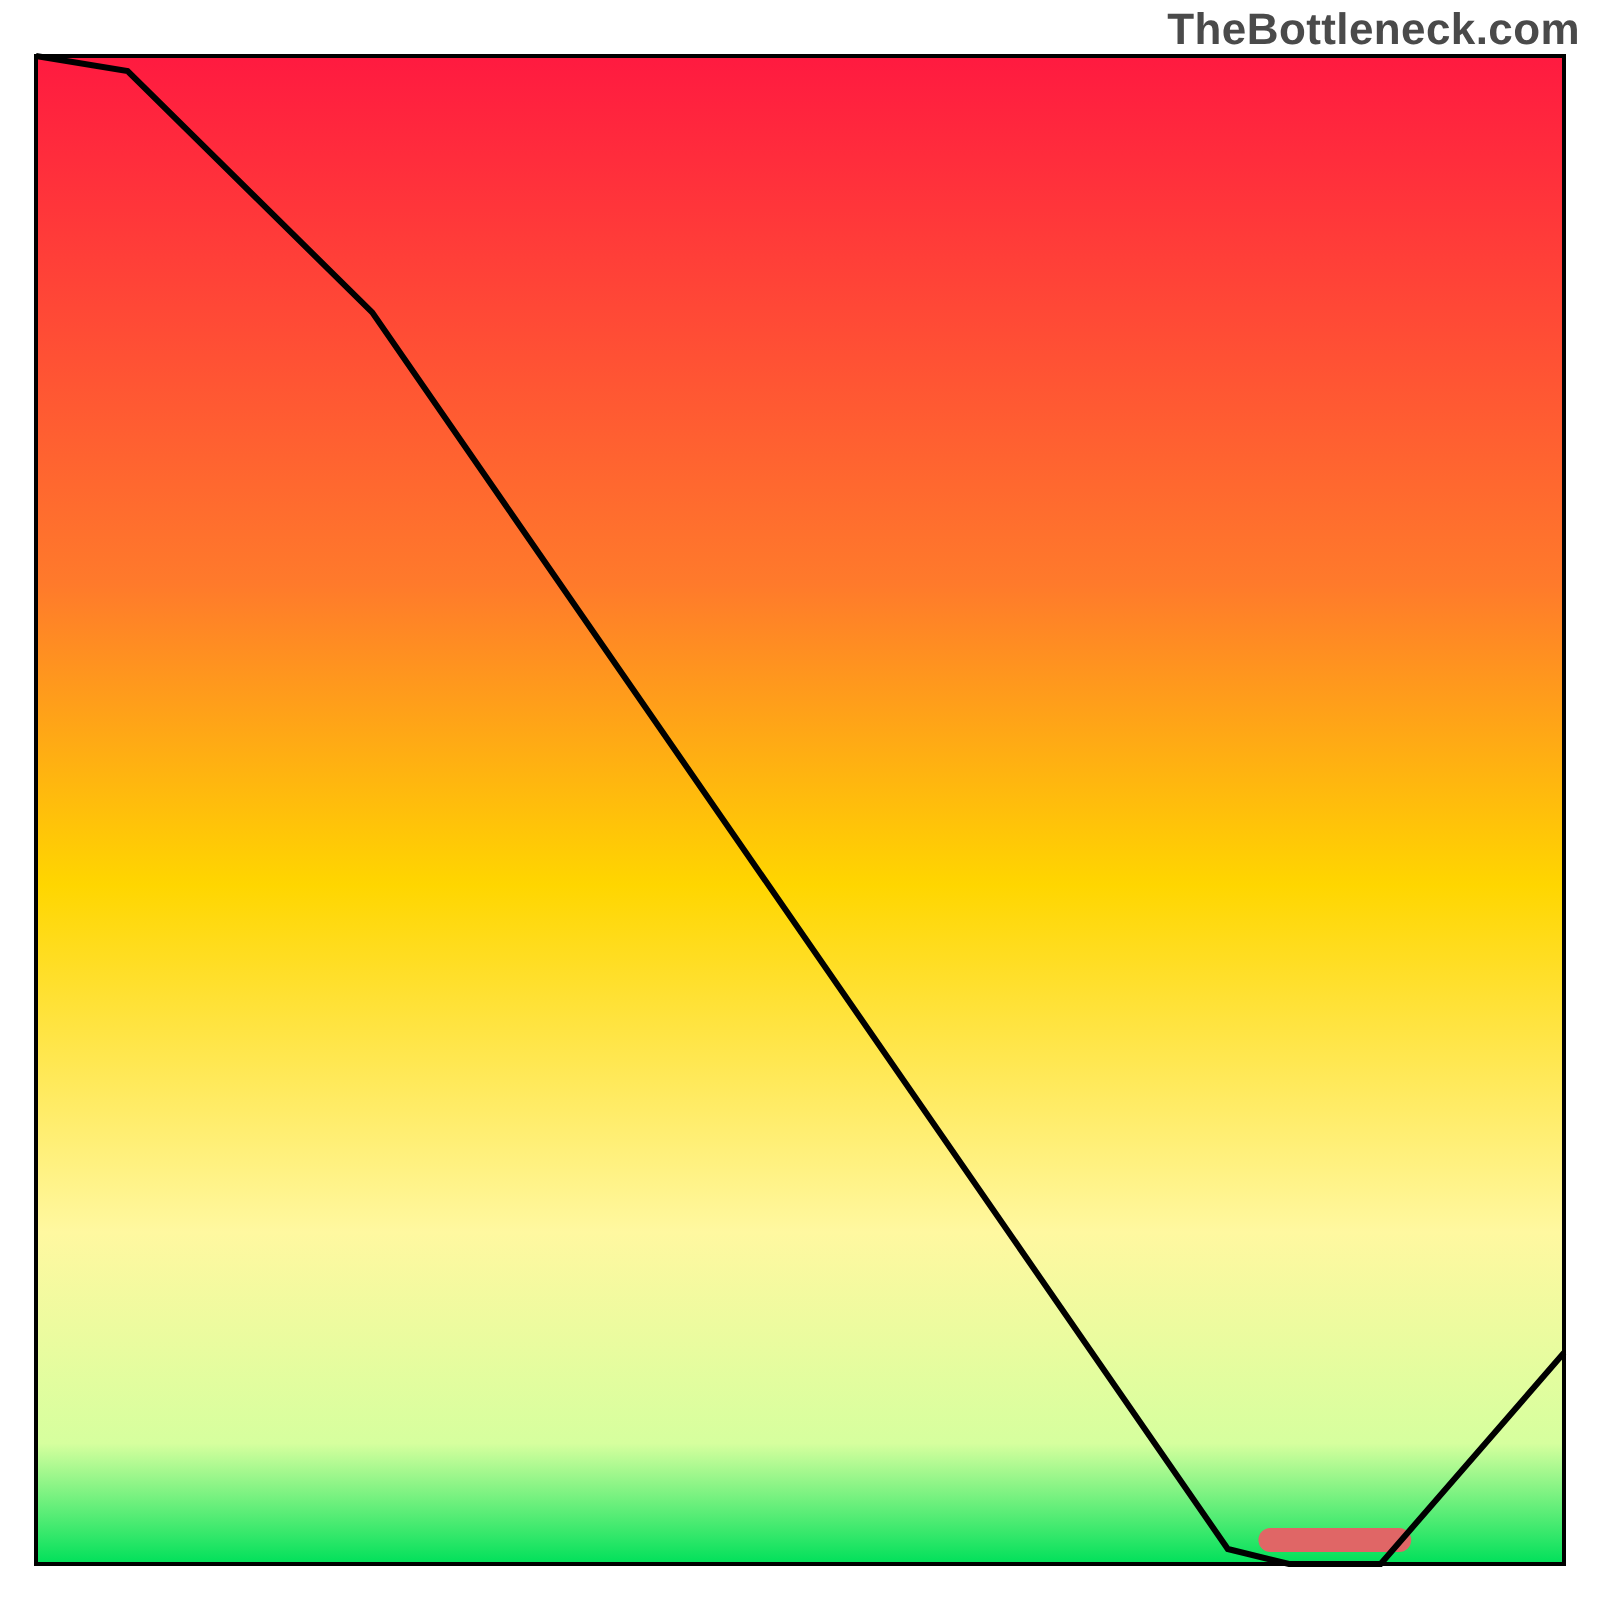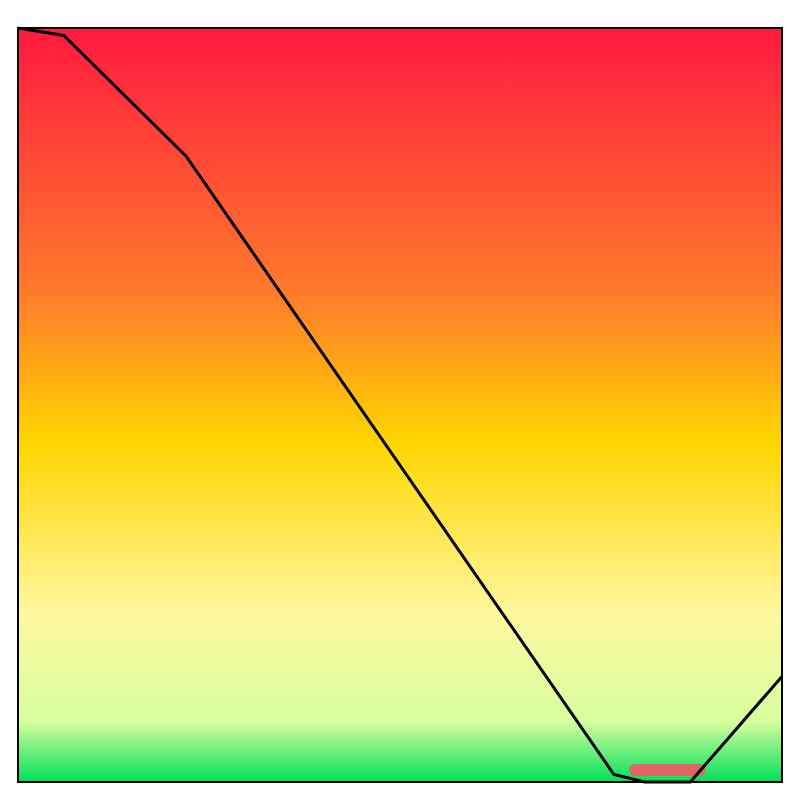--- a/index.html
+++ b/index.html
@@ -29,20 +29,21 @@
   svg.plot {
     position: absolute;
     left: 0;
     top: 0;
   }
 </style>
 </head>
 <body>
 
 <div class="chart-wrap">
+  <div class="attribution">TheBottleneck.com</div>
 
   <svg class="plot" width="800" height="800" viewBox="0 0 800 800">
     <defs>
       <linearGradient id="bg-grad" x1="0" y1="0" x2="0" y2="1">
 
       <stop offset="0%" stop-color="#ff1a40"></stop>
           <stop offset="35%" stop-color="#ff7a2b"></stop>
           <stop offset="55%" stop-color="#ffd600"></stop>
           <stop offset="78%" stop-color="#fff8a0"></stop>
           <stop offset="92%" stop-color="#d6ff9e"></stop>

